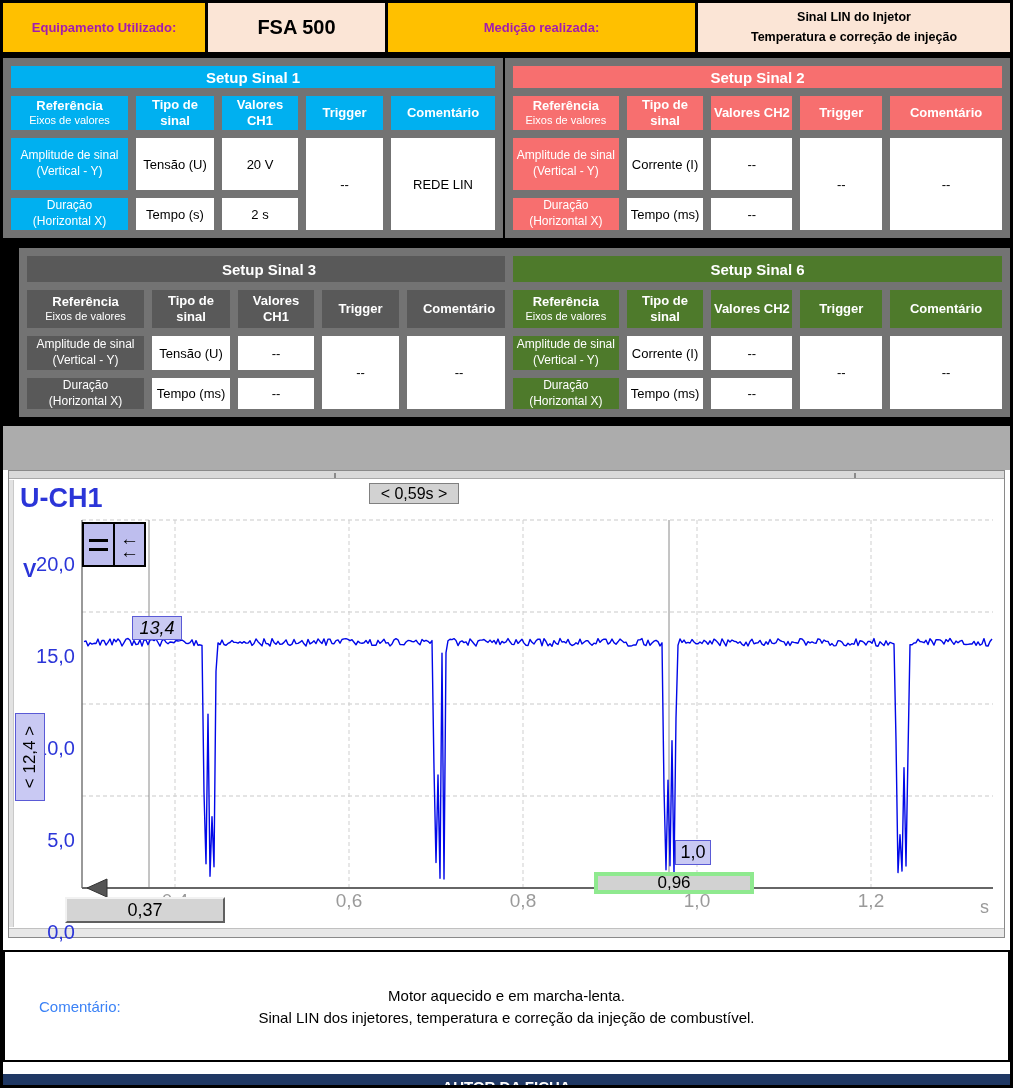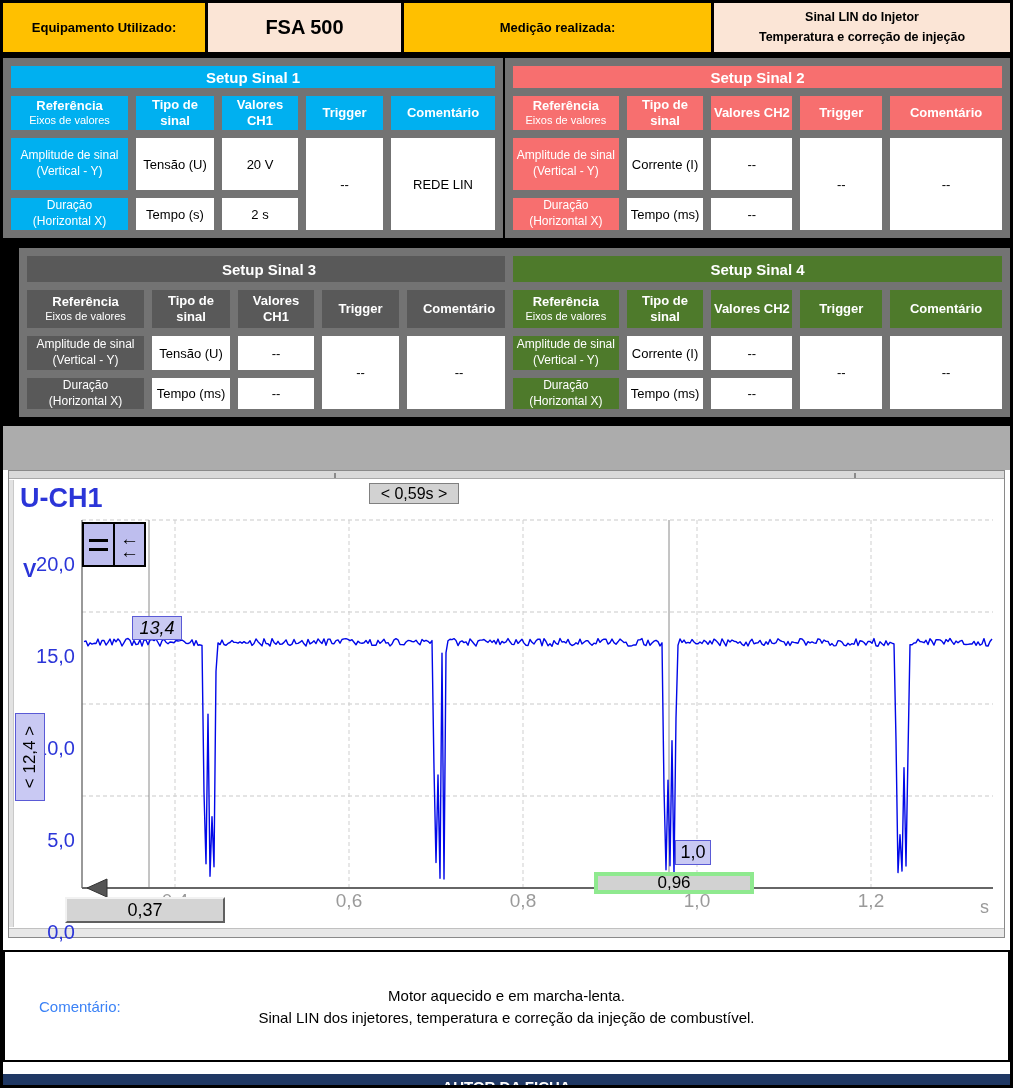--- a/index.html
+++ b/index.html
@@ -5,24 +5,24 @@
   html,body{margin:0;padding:0;}
   body{width:1013px;height:1088px;position:relative;background:#fff;
        font-family:"Liberation Sans",sans-serif;overflow:hidden;}
   #page{position:absolute;inset:0;border:3px solid #000;box-sizing:border-box;background:#fff;}
   .c{position:absolute;box-sizing:border-box;}
 
   
   #header-row{top:0;left:0;right:0;height:52px;background:#000;display:flex;border-bottom:3px solid #000;}
   .hcell{border-right:3px solid #000;display:flex;flex-direction:column;align-items:center;justify-content:center;box-sizing:border-box;}
   .hcell:last-child{border-right:none;}
-  .h-gold{background:#FFC000;font-weight:bold;font-size:13px;color:#000000;}
+  .h-gold{background:#FFC000;font-weight:bold;font-size:13px;color:#a21caf;}
   .h-peach{background:#FBE5D6;color:#000;}
   #h-equip-label{width:205px;}
-  #h-equip-value{width:196px;font-weight:bold;font-size:20px;}
+  #h-equip-value{width:180px;font-weight:bold;font-size:20px;}
   #h-med-label{width:310px;}
   #h-med-value{flex:1;font-weight:bold;font-size:12.5px;line-height:1.55;}
 
   
   #tables-section{top:52px;left:0;right:0;height:371px;background:#000;}
   table.setup{border-collapse:collapse;table-layout:fixed;position:absolute;background:#fff;}
   .setup td{border:8px solid #737373;text-align:center;vertical-align:middle;padding:0 2px;font-size:13px;color:#000;}
   .setup .ac{background:var(--ac);color:#fff;}
   .setup tr.trow td{font-weight:bold;font-size:15px;}
   .setup tr.head td{font-weight:bold;font-size:13px;line-height:1.25;}
@@ -196,21 +196,21 @@
     <table id="t4" class="setup t34">
       <colgroup>
           <col style="width:116px">
           <col style="width:86px">
           <col style="width:91px">
           <col style="width:92px">
           <col style="width:122px">
         </colgroup>
       <tbody>
           <tr class="trow">
-            <td colspan="5" class="ac">Setup Sinal 4</td>
+            <td colspan="5" class="ac">Setup Sinal 6</td>
           </tr>
       <tr class="head">
         <td class="ac"><span>Referência</span><span class="sub">Eixos de valores</span></td>
         <td class="ac">Tipo de sinal</td>
         <td class="ac">Valores CH2</td>
         <td class="ac">Trigger</td>
         <td class="ac">Comentário</td>
       </tr>
       <tr class="r1">
         <td class="ac lbl"><span>Amplitude de sinal</span><br><span>(Vertical - Y)</span></td>

